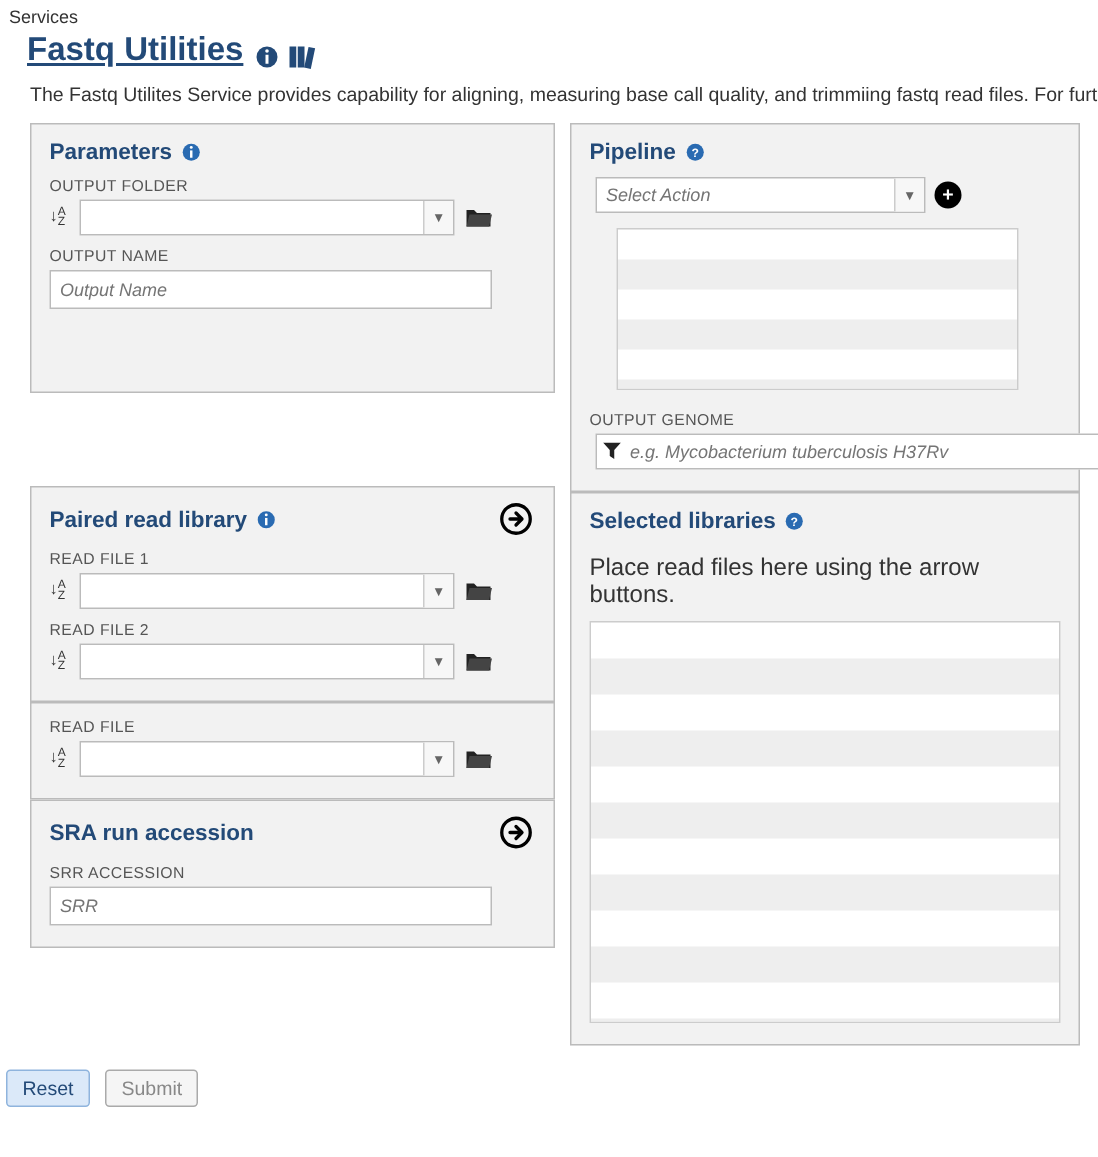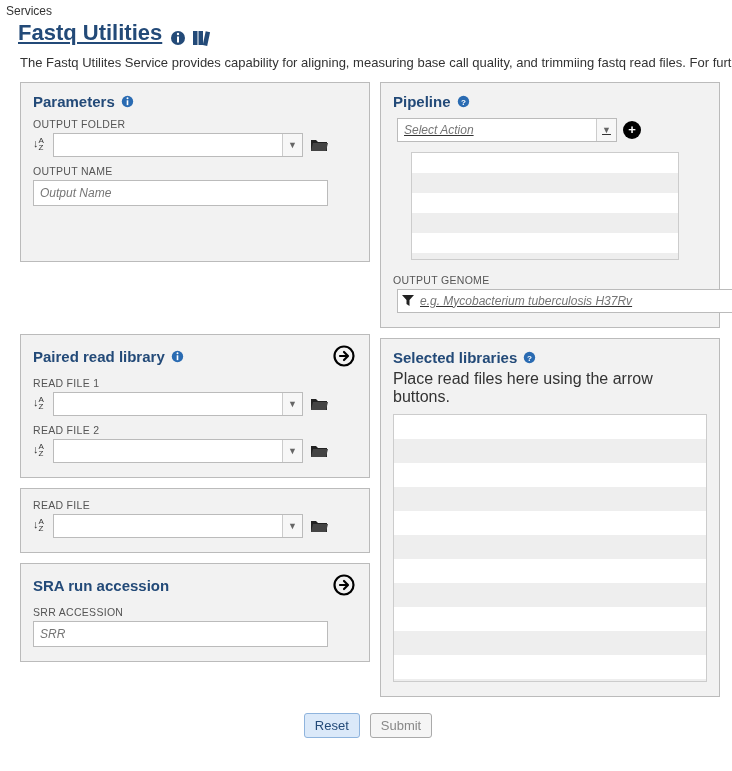--- a/index.html
+++ b/index.html
@@ -29,21 +29,21 @@
     font-size: 13px;
     color: #333;
     line-height: 1.35;
     white-space: nowrap;
   }
   .columns {
     display: flex;
     gap: 10px;
     padding: 0 10px 0 16px;
   }
-  .col { display: flex; flex-direction: column; gap: 10px; }
+  .col { display: flex; flex-direction: column; }
   .col-left { width: 350px; }
   .col-right { width: 340px; }
   .panel {
     border: 1px solid #bbb;
     background: #f2f2f2;
     padding: 10px 12px 14px 12px;
   }
   .panel-header {
     display: flex;
     align-items: center;
@@ -82,21 +82,21 @@
   .combo .arrow {
     width: 20px; border-left:1px solid #ccc;
     display:flex; align-items:center; justify-content:center;
     background:#f7f7f7; color:#666; font-size:9px;
   }
   .folder-btn { width:20px; height:20px; display:flex; align-items:center; justify-content:center; color:#222; cursor:pointer; }
   .text-input {
     width: 295px; height:26px; border:1px solid #bbb; padding:3px 6px;
     font-size:12px; font-style:italic; color:#888; outline:none;
   }
-  .pipeline .combo { width:220px; flex:none;text-decoration:underline; }
+  .pipeline .combo { width:220px; flex:none; }
   .pipeline-row { display:flex; align-items:center; gap:6px; margin-left:4px; margin-bottom:10px;}
   .add-circle {
     width:18px; height:18px; border-radius:50%; background:#000; color:#fff;
     display:flex; align-items:center; justify-content:center; font-size:13px; font-weight:bold;
     cursor:pointer;
   }
   .stripe-box {
     border:1px solid #ccc; background:#fff; margin-left:18px; margin-right:28px;
     height:108px; overflow:hidden;
   }
@@ -107,21 +107,21 @@
   .move-btn {
     width:24px; height:24px; cursor:pointer;
   }
   .selected-hint { font-size:16px; color:#333; margin: 2px 0 8px 0;}
   .selected-box {
     border:1px solid #ccc; background:#fff; height:268px; overflow:hidden;
   }
   .selected-box .row { height:24px; }
   .selected-box .row:nth-child(even){ background:#eee; }
   .footer {
-    display:flex; justify-content:center; gap:10px; margin-top:16px;
+    display:flex; justify-content:flex-start; gap:10px; margin-top:16px;
   }
   .btn {
     padding:4px 10px; font-size:13px; border:1px solid #aaa; border-radius:3px;
     background:#f5f5f5; color:#888; cursor:default;
   }
   .btn.reset {
     background:#dbe9f9; border-color:#8fb4dd; color:#234a78; cursor:pointer;
   }
   svg { display:block; }
 </style>
@@ -309,21 +309,21 @@
                 <path d="M0 0 h12 l-4.5 5 v6 l-3 -2 v-4 z" fill="#222"></path>
               </svg>
           </span>
           <input type="text" placeholder="e.g. Mycobacterium tuberculosis H37Rv" style="">
           <div class="arrow">▼</div>
         </div>
       </div>
     </div>
 
     <div class="panel" style="flex:1;">
-      <div class="panel-header" style="margin-bottom:4px;">
+      <div class="panel-header" style="margin-bottom:14px;">
         <div class="panel-title">
           <span>Selected libraries</span>
           <span>
             <svg width="13" height="13" viewBox="0 0 16 16">
                 <circle cx="8" cy="8" r="7" fill="#2a6bb2"></circle>
                 <text x="8" y="12" text-anchor="middle" font-size="10" font-weight="bold" fill="#fff">?</text>
               </svg>
           </span>
         </div>
       </div>

